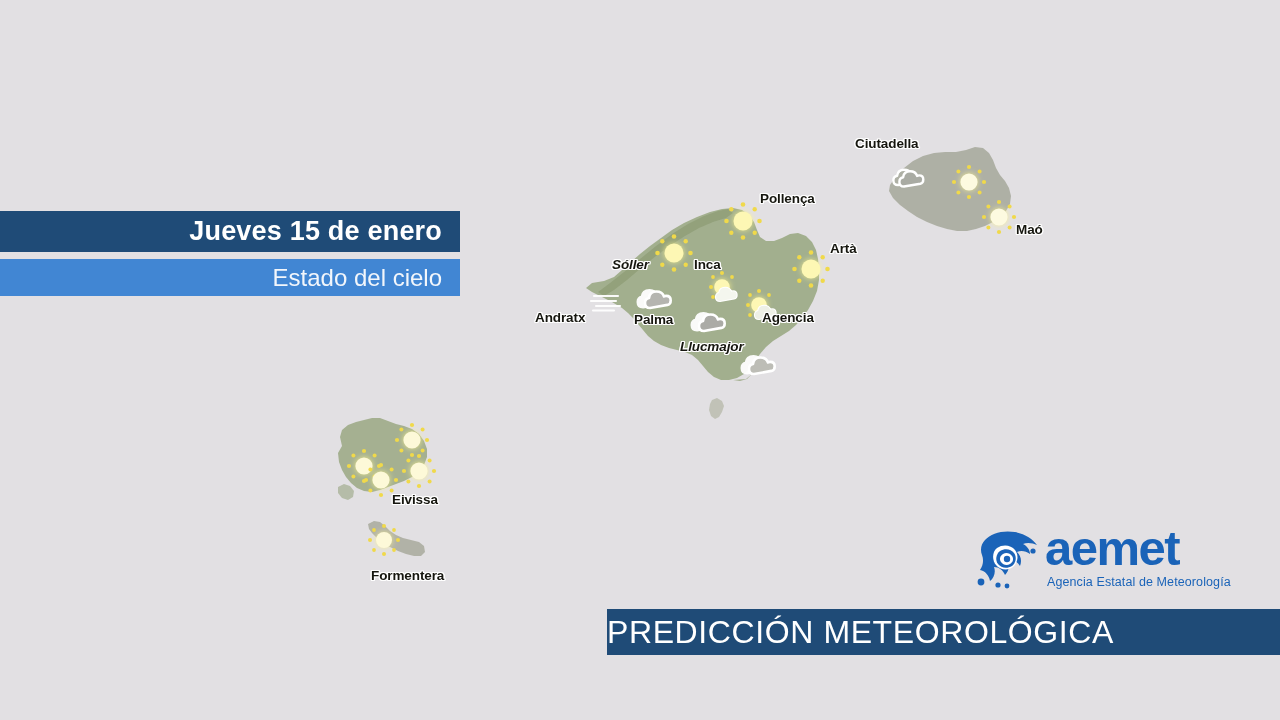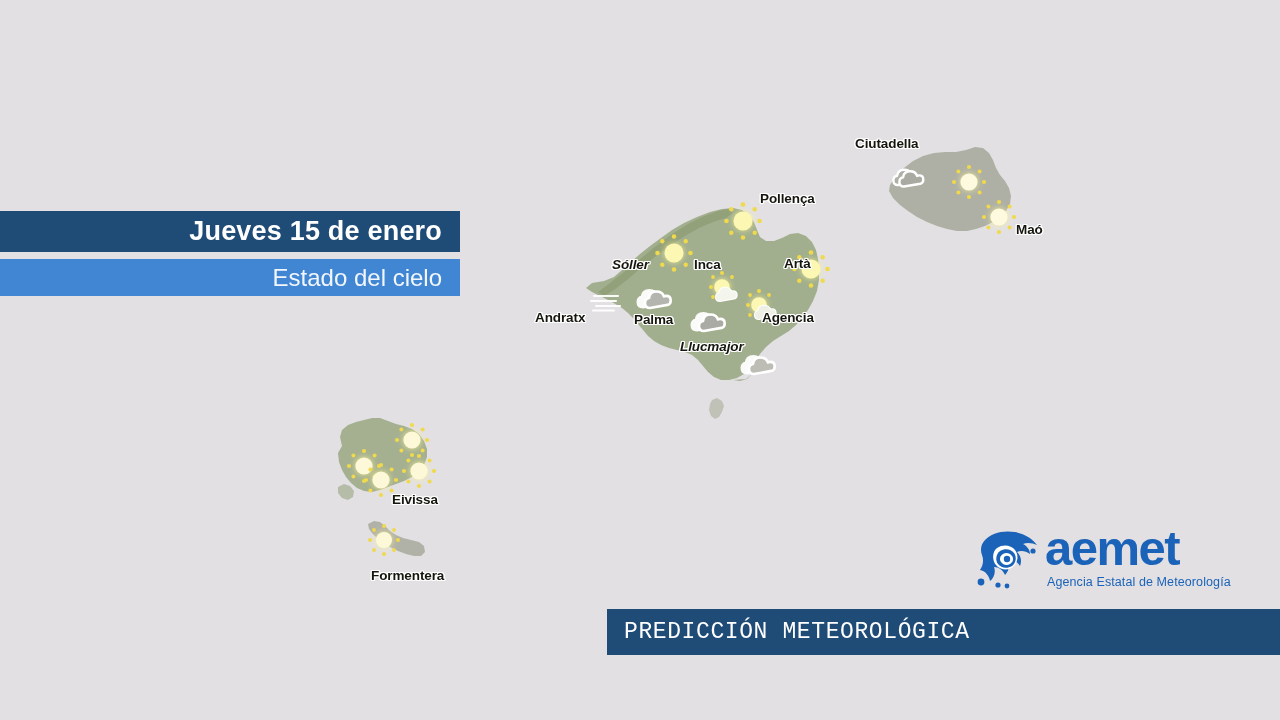--- a/index.html
+++ b/index.html
@@ -58,26 +58,24 @@
     left: 607px;
     top: 609px;
     width: 673px;
     height: 46px;
     background: #1f4b77;
     display: flex;
     align-items: center;
   }
   #bottom-banner-text {
     color: #ffffff;
-    font-size: 23px;
+    font-size: 32px;
     font-weight: 500;
     letter-spacing: 0.6px;
-    padding-left: 17px;
     white-space: nowrap;
-    font-family: Liberation Mono, monospace;
   }
 
   
   #aemet-logo {
     position: absolute;
     left: 975px;
     top: 528px;
     width: 245px;
     height: 62px;
   }
@@ -459,21 +457,21 @@
         <circle cx="28" cy="8" r="1.9"></circle>
           <circle cx="8" cy="28" r="1.9"></circle>
       </g>
       <circle cx="18" cy="18" r="8" fill="#fdf9d8"></circle>
     </svg>
   </div>
 
   <div class="city-label" style="left:760px;top:191px;">Pollença</div>
   <div class="city-label" style="left:612px;top:257px;font-style:italic;">Sóller</div>
   <div class="city-label" style="left:694px;top:257px;">Inca</div>
-  <div class="city-label" style="left:784px;top:241px;margin-top:15px;">Artà</div>
+  <div class="city-label" style="left:830px;top:241px;">Artà</div>
   <div class="city-label" style="left:762px;top:310px;">Agencia</div>
   <div class="city-label" style="left:535px;top:310px;">Andratx</div>
   <div class="city-label" style="left:634px;top:312px;">Palma</div>
   <div class="city-label" style="left:680px;top:339px;font-style:italic;">Llucmajor</div>
   <div class="city-label" style="left:855px;top:136px;">Ciutadella</div>
   <div class="city-label" style="left:1016px;top:222px;">Maó</div>
   <div class="city-label" style="left:392px;top:492px;">Eivissa</div>
   <div class="city-label" style="left:371px;top:568px;">Formentera</div>
 
   <div id="title-block">

